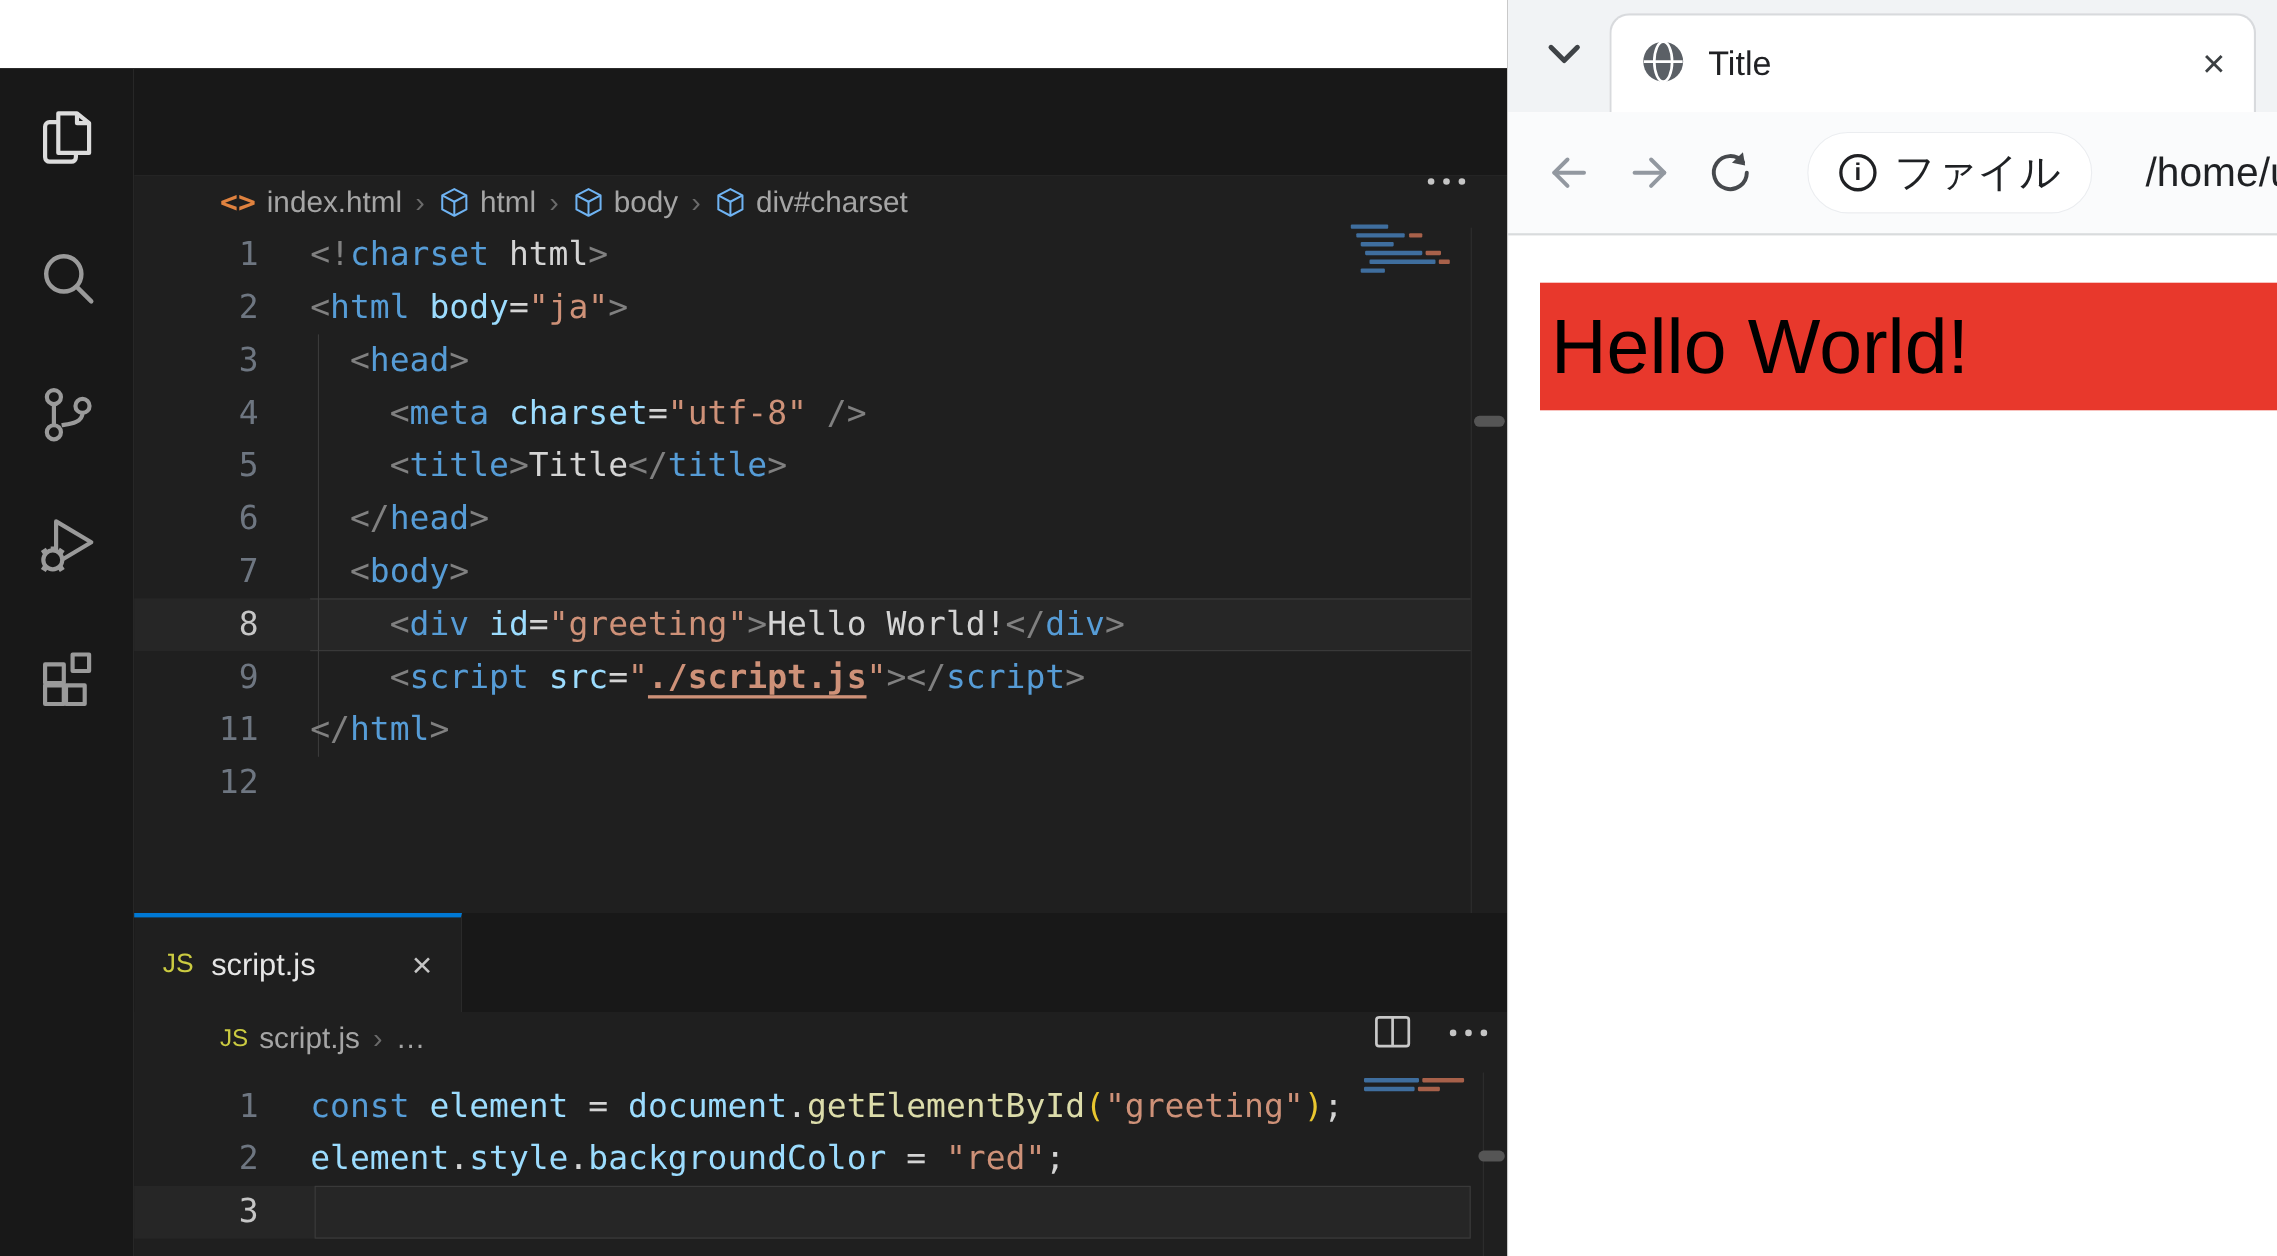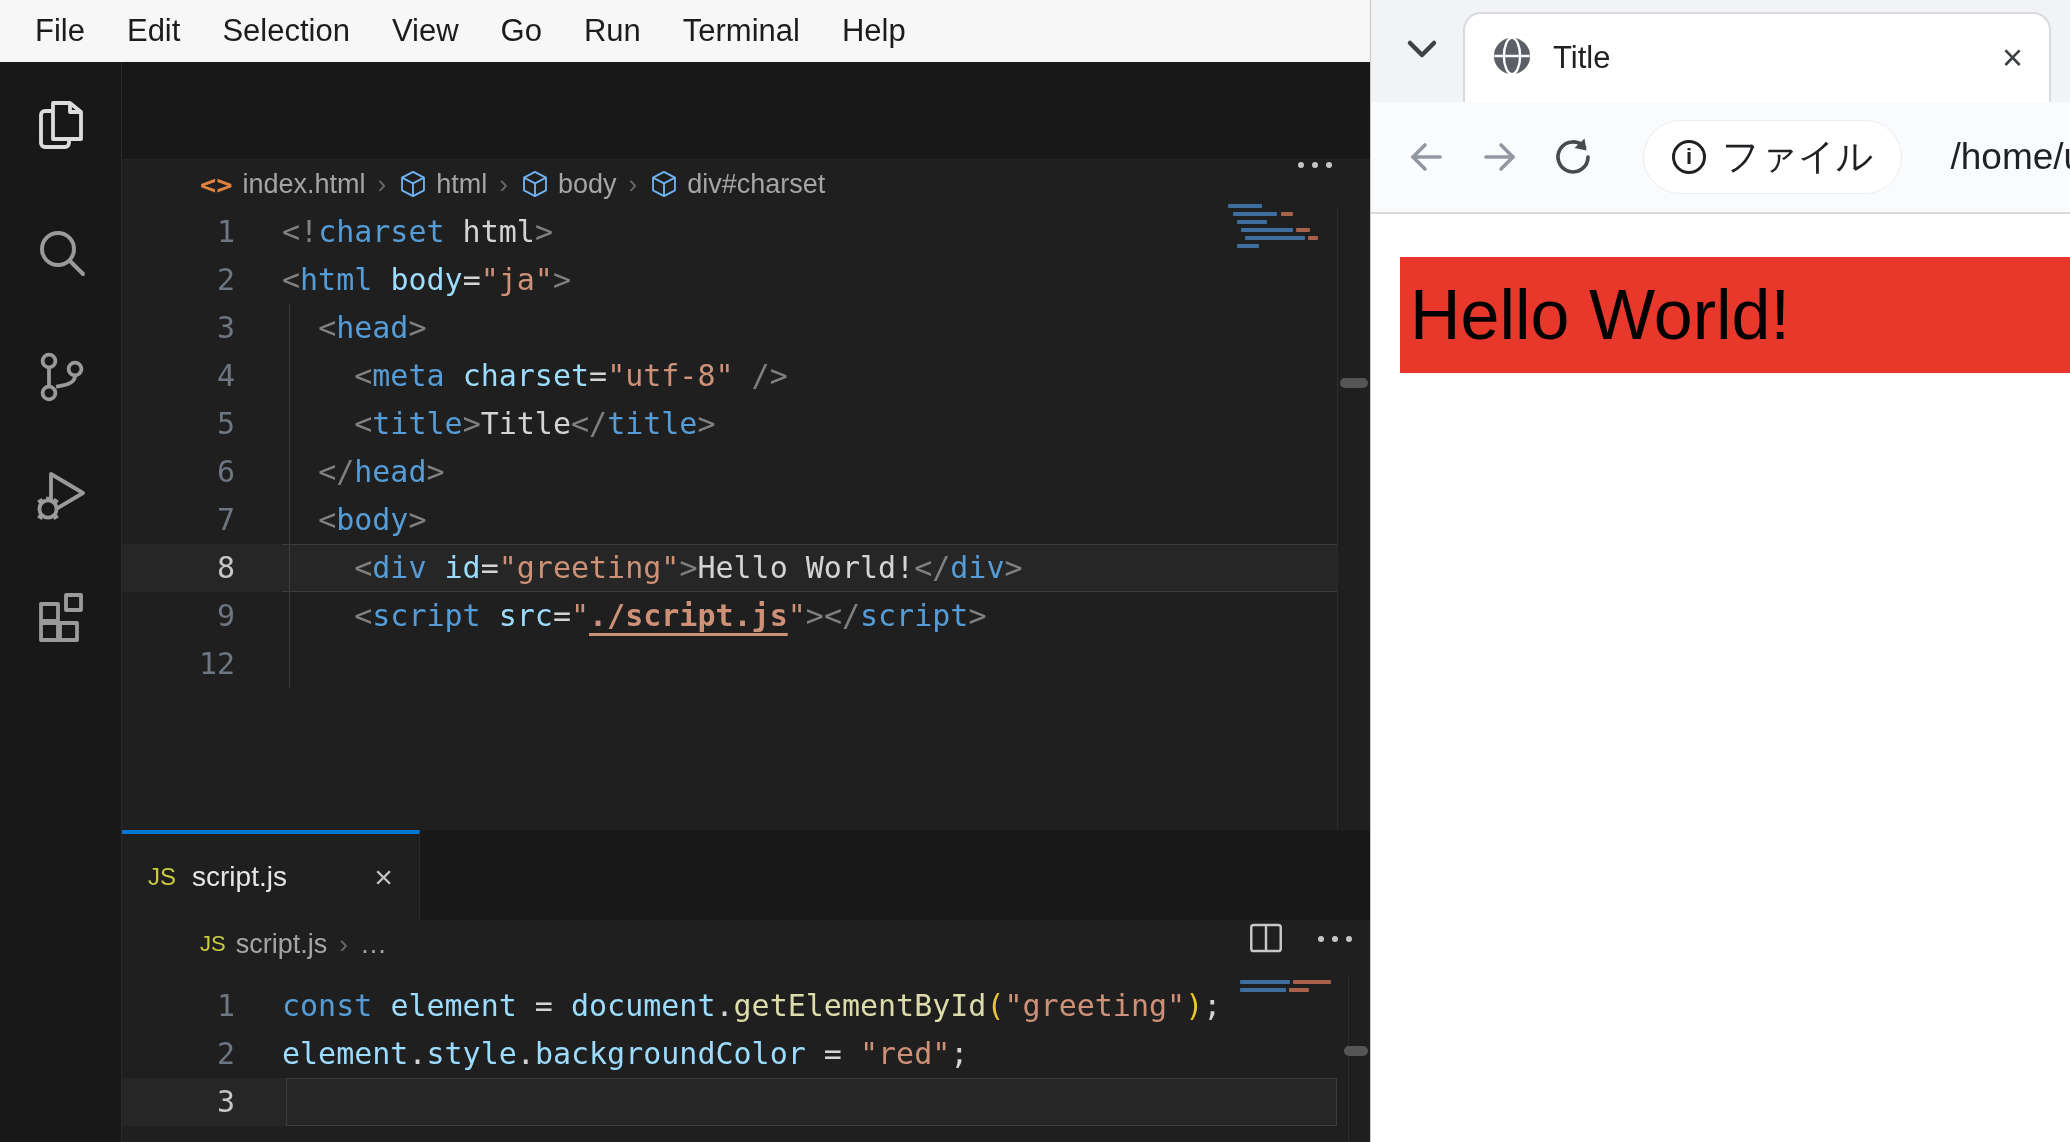--- a/index.html
+++ b/index.html
@@ -94,30 +94,20 @@
   .chip-label{font-size:37px;color:#1f2124;white-space:nowrap;}
   .url{font-size:37px;color:#1f2124;margin-left:20px;white-space:nowrap;overflow:hidden;}
   .redbox{position:absolute;left:29px;top:257px;width:671px;height:116px;background:#e8382c;
           color:#000000;font-size:70px;display:flex;align-items:center;padding-left:10px;box-sizing:border-box;}
 </style>
 </head>
 <body>
 
 <div class="stage">
 
-  <div class="menubar">
-      <span class="menu-item">File</span>
-      <span class="menu-item">Edit</span>
-      <span class="menu-item">Selection</span>
-      <span class="menu-item">View</span>
-      <span class="menu-item">Go</span>
-      <span class="menu-item">Run</span>
-      <span class="menu-item">Terminal</span>
-      <span class="menu-item">Help</span>
-    </div>
 
   <div class="vscode">
 
     <div class="activitybar">
       <div class="ab-icon" style="top:31px">
         <svg viewBox="0 0 32 32" fill="none" stroke="#dcdcdc" stroke-width="1.9" stroke-linejoin="round">
           <rect x="6" y="9" width="14" height="18" rx="2"></rect>
           <path d="M12 5 h8.5 L26 9.5 V23 h-14 z" fill="#181818"></path>
           <path d="M20.5 5 v4.5 H26" fill="none"></path>
         </svg>
@@ -230,20 +220,24 @@
         </div>
         <div class="code-line active">
           <span class="ln">8</span>
           <span class="codetxt"><span style="color: rgb(212, 212, 212);">    </span><span style="color: rgb(128, 128, 128);">&lt;</span><span style="color: rgb(86, 156, 214);">div</span><span style="color: rgb(212, 212, 212);"> </span><span style="color: rgb(156, 220, 254);">id</span><span style="color: rgb(212, 212, 212);">=</span><span style="color: rgb(206, 145, 120);">"greeting"</span><span style="color: rgb(128, 128, 128);">&gt;</span><span style="color: rgb(212, 212, 212);">Hello World!</span><span style="color: rgb(128, 128, 128);">&lt;/</span><span style="color: rgb(86, 156, 214);">div</span><span style="color: rgb(128, 128, 128);">&gt;</span></span>
         </div>
         <div class="code-line">
           <span class="ln">9</span>
           <span class="codetxt"><span style="color: rgb(212, 212, 212);">    </span><span style="color: rgb(128, 128, 128);">&lt;</span><span style="color: rgb(86, 156, 214);">script</span><span style="color: rgb(212, 212, 212);"> </span><span style="color: rgb(156, 220, 254);">src</span><span style="color: rgb(212, 212, 212);">=</span><span style="color: rgb(206, 145, 120);">"</span><span class="tok-link" style="color: rgb(206, 145, 120);">./script.js</span><span style="color: rgb(206, 145, 120);">"</span><span style="color: rgb(128, 128, 128);">&gt;</span><span style="color: rgb(128, 128, 128);">&lt;/</span><span style="color: rgb(86, 156, 214);">script</span><span style="color: rgb(128, 128, 128);">&gt;</span></span>
         </div>
         <div class="code-line">
+          <span class="ln">11</span>
+          <span class="codetxt"><span style="color: rgb(128, 128, 128);">&lt;/</span><span style="color: rgb(86, 156, 214);">html</span><span style="color: rgb(128, 128, 128);">&gt;</span></span>
+        </div>
+        <div class="code-line">
           <span class="ln">12</span>
           <span class="codetxt"></span>
         </div>
       </div>
 
     <div>
       <div class="mm-bar" style="left:1228px;top:142px;width:34px;background:#3f6e9e"></div>
       <div class="mm-bar" style="left:1233px;top:150px;width:44px;background:#3f6e9e"></div>
       <div class="mm-bar" style="left:1281px;top:150px;width:12px;background:#a8614a"></div>
       <div class="mm-bar" style="left:1237px;top:158px;width:30px;background:#3f6e9e"></div>

